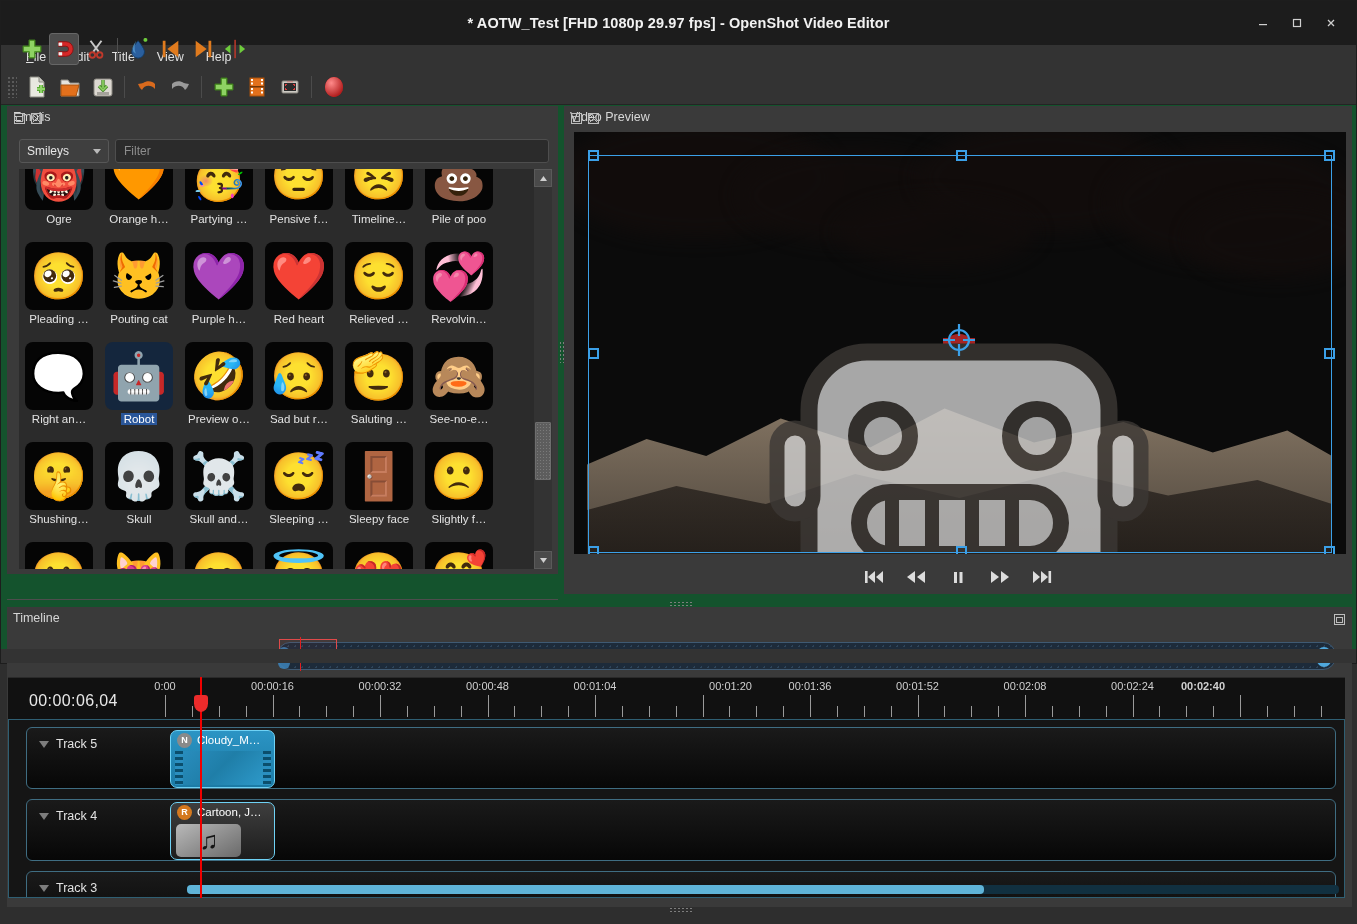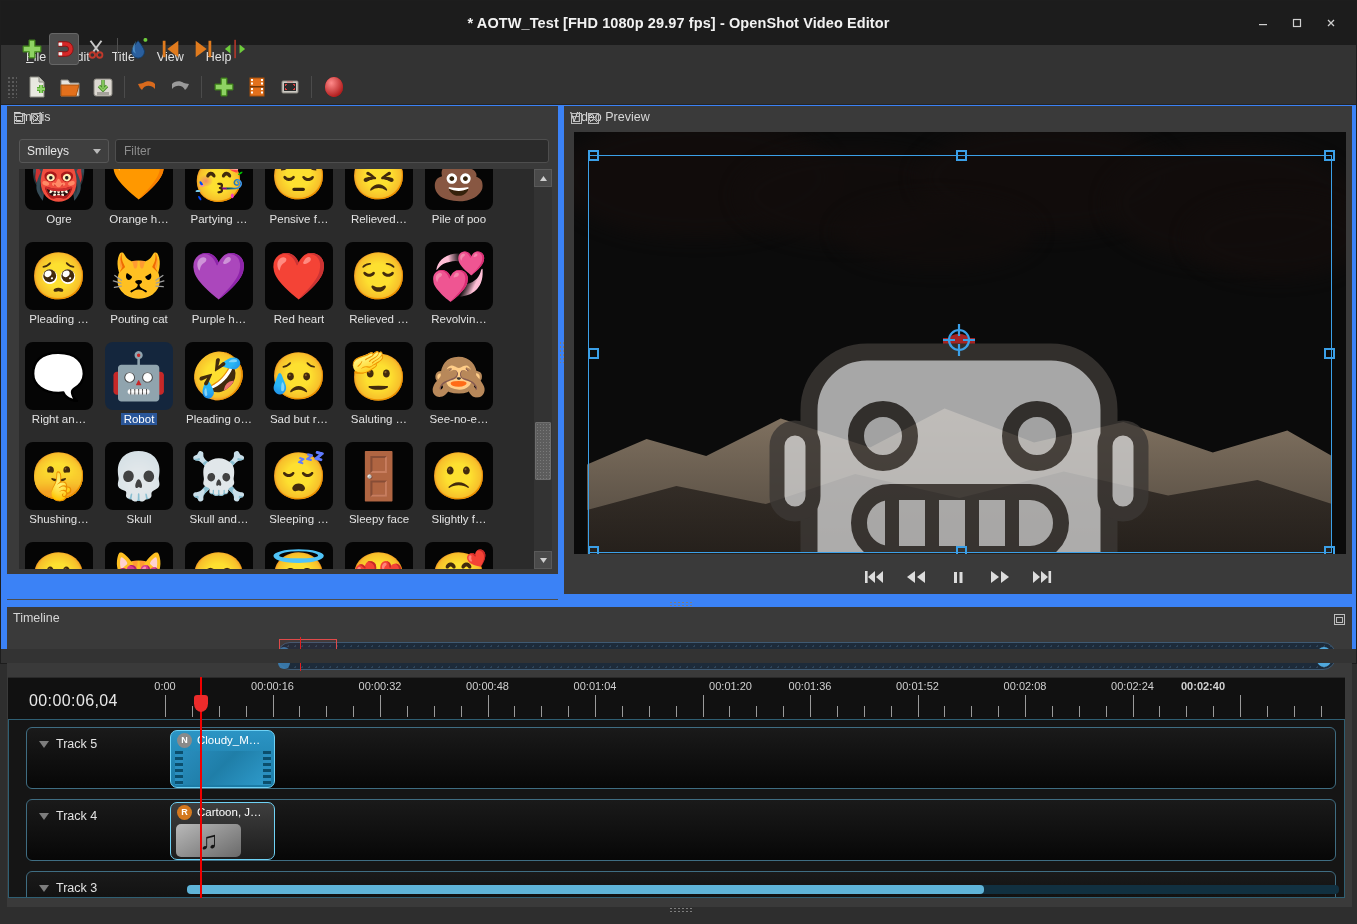--- a/index.html
+++ b/index.html
@@ -5,21 +5,21 @@
   * { box-sizing: border-box; margin: 0; padding: 0; }
   html, body {
     width: 1357px; height: 924px;
     background: #2e2e2e;
     font-family: "Liberation Sans", sans-serif;
     overflow: hidden;
     color: #d8d8d8;
   }
   #app {
     position: relative; width: 1357px; height: 664px;
-    background: #3b82f6;
+    background: #14532d;
     border: 1px solid #1d1d1d;
   }
 
   
   .titlebar {
     position: absolute; left: 0; top: 0; width: 100%; height: 44px;
     background: #1c1c1c;
     display: flex; align-items: center; justify-content: center;
   }
   .titlebar .title {
@@ -354,21 +354,21 @@
         <div class="ecell">
           <div class="ethumb">🥳</div>
           <div class="elabel">Partying …</div>
         </div>
         <div class="ecell">
           <div class="ethumb">😔</div>
           <div class="elabel">Pensive f…</div>
         </div>
         <div class="ecell">
           <div class="ethumb">😣</div>
-          <div class="elabel">Relieved…</div>
+          <div class="elabel">Timeline…</div>
         </div>
         <div class="ecell">
           <div class="ethumb">💩</div>
           <div class="elabel">Pile of poo</div>
         </div>
         <div class="ecell">
           <div class="ethumb">🥺</div>
           <div class="elabel">Pleading …</div>
         </div>
         <div class="ecell">
@@ -394,21 +394,21 @@
         <div class="ecell">
           <div class="ethumb">🗨️</div>
           <div class="elabel">Right an…</div>
         </div>
         <div class="ecell sel">
           <div class="ethumb">🤖</div>
           <div class="elabel">Robot</div>
         </div>
         <div class="ecell">
           <div class="ethumb">🤣</div>
-          <div class="elabel">Pleading o…</div>
+          <div class="elabel">Preview o…</div>
         </div>
         <div class="ecell">
           <div class="ethumb">😥</div>
           <div class="elabel">Sad but r…</div>
         </div>
         <div class="ecell">
           <div class="ethumb">🫡</div>
           <div class="elabel">Saluting …</div>
         </div>
         <div class="ecell">

